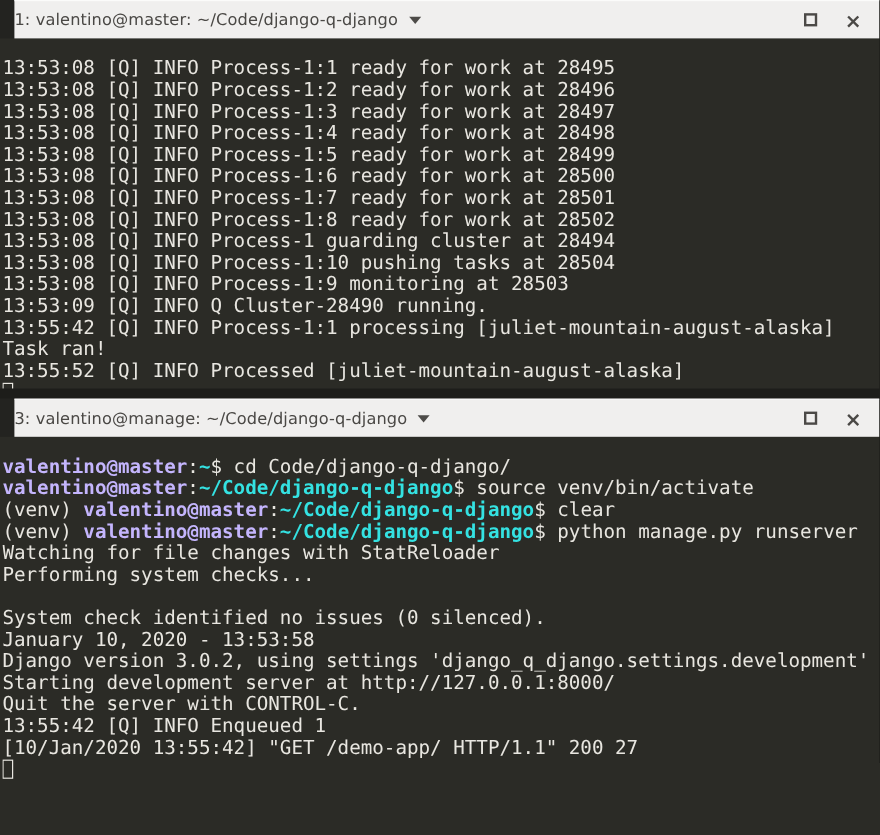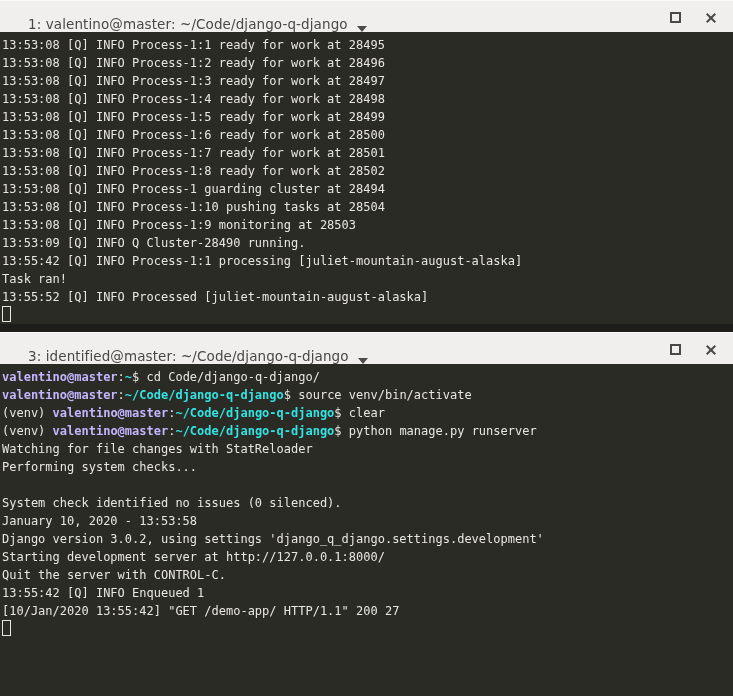--- a/index.html
+++ b/index.html
@@ -34,23 +34,24 @@
   .window-gap { height: 8px; background: #1d1d1a; flex: 0 0 8px; }
 
   
   .titlebar {
     height: 32px;
     flex: 0 0 32px;
     background: #f0efee;
     border-top: 1px solid #fbfbfa;
     box-sizing: border-box;
     display: flex;
-    align-items: flex-end;
-    padding: 0 4px 0 28px;
+    align-items: center;
+    padding: 0 4px 0 0;
     position: relative;
+    margin-left: 12px;
   }
   .titlebar-title {
     font-family: "DejaVu Sans", sans-serif;
     font-size: 13.5px;
     color: #4a4845;
     white-space: nowrap;
     letter-spacing: 0.1px;
   }
   .titlebar-arrow {
     margin-left: 9px;
@@ -91,23 +92,23 @@
     background: #4b4946;
   }
   .btn-close-glyph::before { transform: rotate(45deg); }
   .btn-close-glyph::after  { transform: rotate(-45deg); }
 
   
   .term-body {
     background: #2b2b26;
     color: #e8e6e0;
     font-family: "DejaVu Sans Mono", monospace;
-    font-size: 12px;
+    font-size: 16px;
     line-height: 18px;
-    padding: 4px 0 0 2px;
+    padding: 16px 0 0 2px;
     flex: 1 1 auto;
     overflow: hidden;
     white-space: pre;
   }
   .term-line {
     height: 18px;
     white-space: pre;
     overflow: hidden;
   }
   .term-line.blank { height: 18px; }
@@ -142,21 +143,21 @@
         <span class="btn-close-glyph"></span>
       </span>
     </div>
     <div class="term-body"><div class="term-line"><span class="seg-plain">13:53:08 [Q] INFO Process-1:1 ready for work at 28495</span></div><div class="term-line"><span class="seg-plain">13:53:08 [Q] INFO Process-1:2 ready for work at 28496</span></div><div class="term-line"><span class="seg-plain">13:53:08 [Q] INFO Process-1:3 ready for work at 28497</span></div><div class="term-line"><span class="seg-plain">13:53:08 [Q] INFO Process-1:4 ready for work at 28498</span></div><div class="term-line"><span class="seg-plain">13:53:08 [Q] INFO Process-1:5 ready for work at 28499</span></div><div class="term-line"><span class="seg-plain">13:53:08 [Q] INFO Process-1:6 ready for work at 28500</span></div><div class="term-line"><span class="seg-plain">13:53:08 [Q] INFO Process-1:7 ready for work at 28501</span></div><div class="term-line"><span class="seg-plain">13:53:08 [Q] INFO Process-1:8 ready for work at 28502</span></div><div class="term-line"><span class="seg-plain">13:53:08 [Q] INFO Process-1 guarding cluster at 28494</span></div><div class="term-line"><span class="seg-plain">13:53:08 [Q] INFO Process-1:10 pushing tasks at 28504</span></div><div class="term-line"><span class="seg-plain">13:53:08 [Q] INFO Process-1:9 monitoring at 28503</span></div><div class="term-line"><span class="seg-plain">13:53:09 [Q] INFO Q Cluster-28490 running.</span></div><div class="term-line"><span class="seg-plain">13:55:42 [Q] INFO Process-1:1 processing [juliet-mountain-august-alaska]</span></div><div class="term-line"><span class="seg-plain">Task ran!</span></div><div class="term-line"><span class="seg-plain">13:55:52 [Q] INFO Processed [juliet-mountain-august-alaska]</span></div><div class="term-line"><span class="cursor-block"></span></div></div>
   </div>
 
   <div class="window-gap"></div>
 
   <div class="term-window second">
     <div class="titlebar">
-      <span class="titlebar-title">3: identified@master: ~/Code/django-q-django</span>
+      <span class="titlebar-title">3: valentino@manage: ~/Code/django-q-django</span>
       <span class="titlebar-arrow"></span>
       <span class="titlebar-spacer"></span>
       <span class="win-btn">
         <span class="btn-maximize-glyph"></span>
       </span>
       <span class="win-btn">
         <span class="btn-close-glyph"></span>
       </span>
     </div>
     <div class="term-body"><div class="term-line"><span class="seg-green">valentino@master</span><span class="seg-plain">:</span><span class="seg-cyan">~</span><span class="seg-plain">$ cd Code/django-q-django/</span></div><div class="term-line"><span class="seg-green">valentino@master</span><span class="seg-plain">:</span><span class="seg-cyan">~/Code/django-q-django</span><span class="seg-plain">$ source venv/bin/activate</span></div><div class="term-line"><span class="seg-plain">(venv) </span><span class="seg-green">valentino@master</span><span class="seg-plain">:</span><span class="seg-cyan">~/Code/django-q-django</span><span class="seg-plain">$ clear</span></div><div class="term-line"><span class="seg-plain">(venv) </span><span class="seg-green">valentino@master</span><span class="seg-plain">:</span><span class="seg-cyan">~/Code/django-q-django</span><span class="seg-plain">$ python manage.py runserver</span></div><div class="term-line"><span class="seg-plain">Watching for file changes with StatReloader</span></div><div class="term-line"><span class="seg-plain">Performing system checks...</span></div><div class="term-line blank"></div><div class="term-line"><span class="seg-plain">System check identified no issues (0 silenced).</span></div><div class="term-line"><span class="seg-plain">January 10, 2020 - 13:53:58</span></div><div class="term-line"><span class="seg-plain">Django version 3.0.2, using settings 'django_q_django.settings.development'</span></div><div class="term-line"><span class="seg-plain">Starting development server at http://127.0.0.1:8000/</span></div><div class="term-line"><span class="seg-plain">Quit the server with CONTROL-C.</span></div><div class="term-line"><span class="seg-plain">13:55:42 [Q] INFO Enqueued 1</span></div><div class="term-line"><span class="seg-plain">[10/Jan/2020 13:55:42] "GET /demo-app/ HTTP/1.1" 200 27</span></div><div class="term-line"><span class="cursor-block"></span></div></div>

